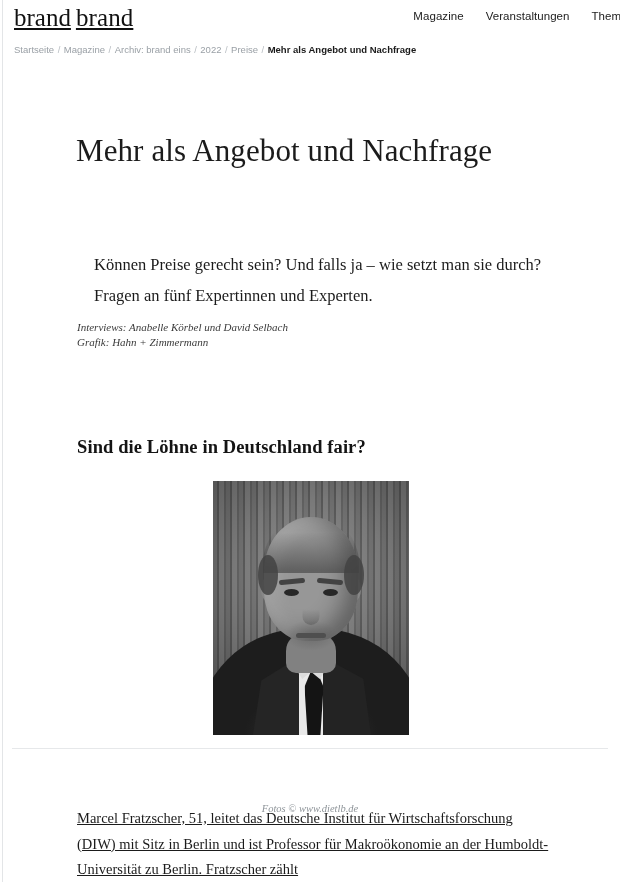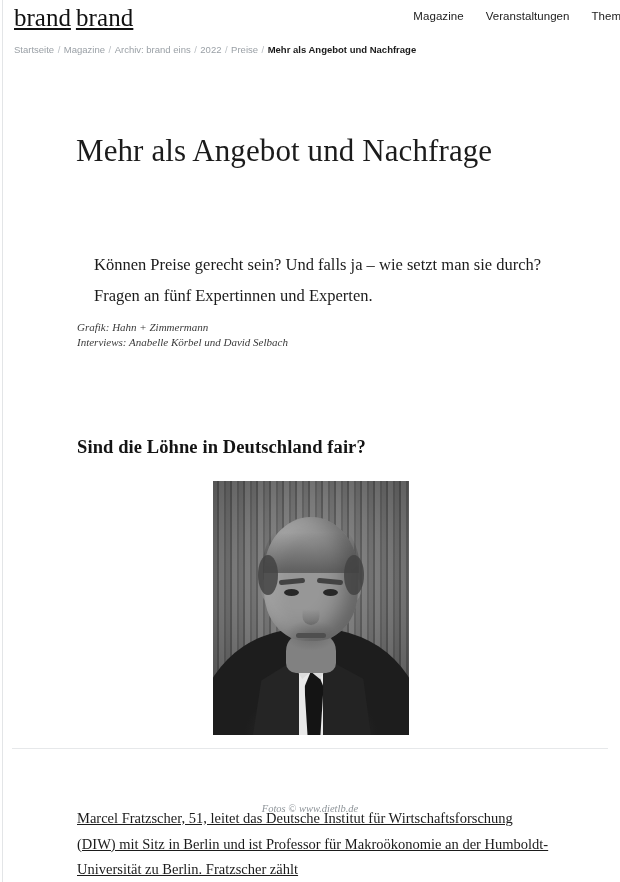--- a/index.html
+++ b/index.html
@@ -440,22 +440,22 @@
     <span class="crumb-current">Mehr als Angebot und Nachfrage</span>
   </nav>
 
   <article class="article">
 
     <h1 class="article-title">Mehr als Angebot und Nachfrage</h1>
 
     <p class="article-lead">Können Preise gerecht sein? Und falls ja – wie setzt man sie durch? Fragen an fünf Expertinnen und Experten.</p>
 
     <div class="article-credits">
+      <div>Interviews: Anabelle Körbel und David Selbach</div>
       <div>Grafik: Hahn + Zimmermann</div>
-      <div>Interviews: Anabelle Körbel und David Selbach</div>
     </div>
 
     <h2 class="section-heading">Sind die Löhne in Deutschland fair?</h2>
 
     <figure class="portrait-figure">
       <div class="portrait-photo" aria-label="Schwarz-Weiß-Porträt von Marcel Fratzscher im Anzug">
         <div class="backdrop"></div>
         <div class="backdrop-shade"></div>
         <div class="suit"></div>
         <div class="suit-shadow"></div>

